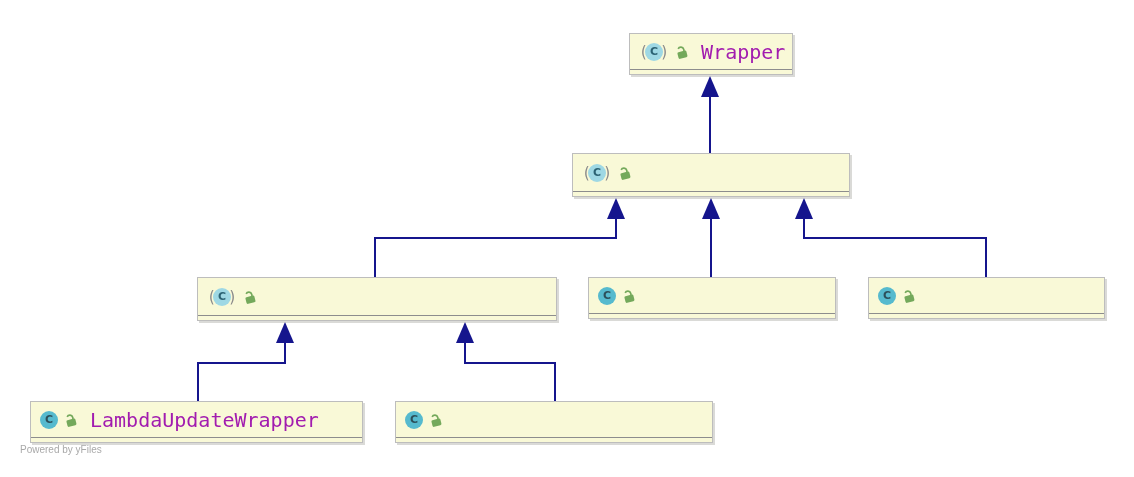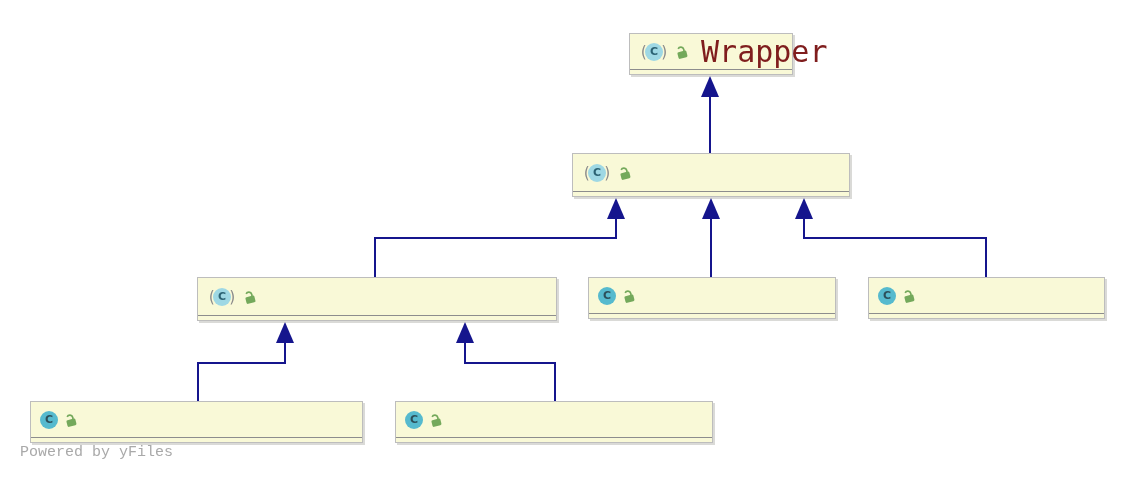--- a/index.html
+++ b/index.html
@@ -63,31 +63,31 @@
   .circle.abstract {
     background: #9ed8e4;
     color: #2b6273;
   }
   .lock {
     margin-left: 5px;
     flex: 0 0 auto;
   }
   .label {
     margin-left: 12px;
-    font-size: 30px;
-    color: #7f1d1d;
+    font-size: 20px;
+    color: #a21caf;
     white-space: pre;
     letter-spacing: 0;
   }
   #watermark {
     position: absolute;
     left: 20px;
     top: 444px;
-    font-family: Liberation Mono, monospace;
-    font-size: 15px;
+    font-family: Liberation Sans, sans-serif;
+    font-size: 10px;
     color: #a9a9a9;
   }
 </style>
 </head>
 <body>
 
 <div id="canvas">
   <svg id="edges-layer" width="1134" height="477" viewBox="0 0 1134 477" xmlns="http://www.w3.org/2000/svg">
       <path d="M710 153 L710 96" fill="none" stroke="#15158d" stroke-width="2"></path>
       <polygon points="710,76 701,97 719,97" fill="#15158d"></polygon>
@@ -168,20 +168,21 @@
       <div class="node" style="left: 30px; top: 401px; width: 333px; height: 42px;">
         <span class="icons">
           <span class="circle">C</span>
           <svg class="lock" width="15" height="16" viewBox="0 0 16 16">
             <g transform="rotate(-14 8 9)">
               <path d="M11.2 7.6 V5.8 a3.1 3.1 0 0 0 -5.6 -1.8" fill="none" stroke="#74a95b" stroke-width="1.8"></path>
               <rect x="3.6" y="7.4" width="9.8" height="7.4" rx="1.5" fill="#74a95b"></rect>
             </g>
           </svg>
         </span>
+        <span class="label">LambdaUpdateWrapper</span>
       </div>
       <div class="node" style="left: 395px; top: 401px; width: 318px; height: 42px;">
         <span class="icons">
           <span class="circle">C</span>
           <svg class="lock" width="15" height="16" viewBox="0 0 16 16">
             <g transform="rotate(-14 8 9)">
               <path d="M11.2 7.6 V5.8 a3.1 3.1 0 0 0 -5.6 -1.8" fill="none" stroke="#74a95b" stroke-width="1.8"></path>
               <rect x="3.6" y="7.4" width="9.8" height="7.4" rx="1.5" fill="#74a95b"></rect>
             </g>
           </svg>

